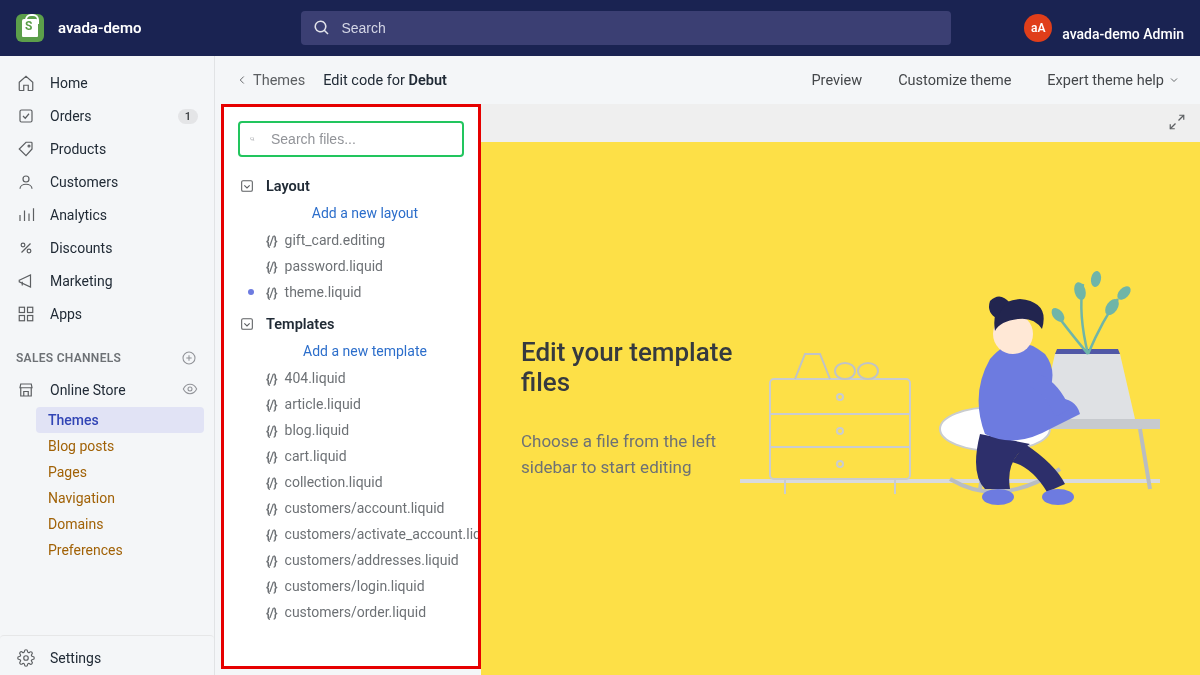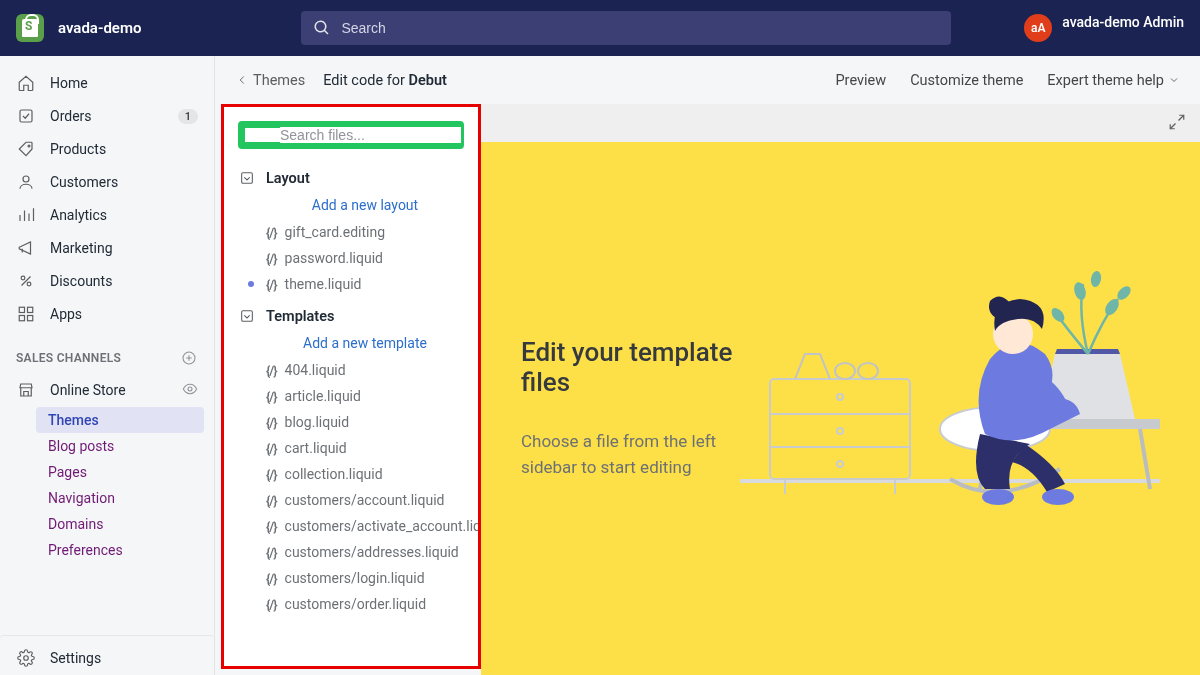--- a/index.html
+++ b/index.html
@@ -9,57 +9,57 @@
 .topbar { height: 56px; background: #1a2352; display: flex; align-items: center; padding: 0 16px; }
 .logo { width: 28px; height: 28px; background: #5c9f4a; border-radius: 6px; display: flex; align-items: center; justify-content: center; color: #fff; font-weight: 700; font-size: 16px; margin-right: 14px; position: relative; }
 .logo .bag { width: 16px; height: 18px; background: #fff; border-radius: 2px 2px 1px 1px; position: relative; }
 .logo .bag::before { content: ""; position: absolute; top: -5px; left: 3px; width: 10px; height: 8px; border: 2px solid #fff; border-bottom: none; border-radius: 6px 6px 0 0; }
 .logo .s { position: absolute; color: #5c9f4a; font-size: 12px; font-weight: 700; top: 5px; left: 9px; }
 .store-name { color: #fff; font-weight: 600; font-size: 15px; }
 .searchbar { flex: 1; max-width: 650px; margin-left: 160px; background: #3b3f73; border-radius: 4px; height: 34px; display: flex; align-items: center; padding: 4px 12px; }
 .searchbar svg { width: 18px; height: 18px; fill: #fff; opacity: .85; margin-right: 10px; }
 .searchbar input { background: transparent; border: none; outline: none; color: #fff; font-size: 14px; flex: 1; }
 .searchbar input::placeholder { color: #d4d6e6; }
-.userarea { margin-left: auto; display: flex; align-items: flex-start; gap: 10px; }
+.userarea { margin-left: auto; display: flex; align-items: flex-end; gap: 10px; }
 .avatar { width: 28px; height: 28px; border-radius: 50%; background: #e03e1a; color: #fff; display: flex; align-items: center; justify-content: center; font-size: 12px; font-weight: 600; }
 .username { color: #fff; font-weight: 500; font-size: 14px; }
 
 
 .layout { display: flex; height: calc(675px - 56px); }
 .nav { width: 215px; background: #f4f6f8; border-right: 1px solid #e1e3e5; display: flex; flex-direction: column; padding-top: 10px; justify-content: space-between; }
 .nav-item { display: flex; align-items: center; padding: 6px 16px; gap: 14px; cursor: pointer; color: #212b36; font-size: 14px; border-radius: 4px; margin: 1px 0; }
 .nav-item .nicon { width: 20px; height: 20px; display: flex; align-items: center; justify-content: center; color: #5c5f62; }
 .nav-item .badge { margin-left: auto; background: #e4e5e7; color: #44474a; font-size: 11px; font-weight: 600; border-radius: 10px; padding: 1px 7px; }
 .section-hdr { display: flex; align-items: center; padding: 18px 16px 6px; color: #6d7175; font-size: 12px; font-weight: 600; letter-spacing: .3px; }
 .section-hdr .plus { margin-left: auto; color: #919398; font-size: 18px; font-weight: 400; width: 18px; height: 18px; border-radius: 50%; display: flex; align-items: center; justify-content: center; }
-.nav-sub { padding: 5px 16px 5px 48px; font-size: 14px; color: #701a75; cursor: pointer; border-radius: 4px; }
+.nav-sub { padding: 5px 16px 5px 48px; font-size: 14px; color: #a16207; cursor: pointer; border-radius: 4px; }
 .nav-sub.active { background: #e1e3f5; color: #3245b5; font-weight: 500; margin: 0 10px 0 36px; padding-left: 12px; }
 .nav-spacer { flex: 1; }
 .nav-item.settings { border-top: 1px solid #e6e7e8; margin-top: 4px; padding-top: 12px; }
 .eye { margin-left: auto; color: #919398; }
 
 
 .content { flex: 1; display: flex; flex-direction: column; background: #f4f6f8; }
 .subhdr { height: 48px; background: #f4f6f8; display: flex; align-items: center; padding: 0 20px; font-size: 14.5px; color: #212b36; }
 .subhdr .back { display: flex; align-items: center; gap: 4px; color: #5c5f62; cursor: pointer; margin-right: 18px; }
 .subhdr .title-part .theme-name { font-weight: 600; }
-.subhdr .actions { margin-left: auto; display: flex; gap: 24px; color: #44474a; }
+.subhdr .actions { margin-left: auto; display: flex; gap: 36px; color: #44474a; }
 .subhdr .actions span { cursor: pointer; display: flex; align-items: center; gap: 4px; }
 
 
 .panes { flex: 1; display: flex; overflow: hidden; }
 .file-col { width: 260px; background: #fff; border: 3px solid #e60000; margin: 0 0 6px 6px; position: relative; display: flex; flex-direction: column; }
 .file-scroll { overflow-y: auto; overflow-x: hidden; flex: 1; padding: 0 0 8px 0; scrollbar-width: thin; }
 .file-scroll::-webkit-scrollbar { width: 12px; height: 12px; }
 .file-scroll::-webkit-scrollbar-thumb { background: #c9cccf; border-radius: 0; }
 .file-scroll::-webkit-scrollbar-track { background: #f1f1f1; }
 .file-bottom-scroll { height: 14px; overflow-x: scroll; overflow-y: hidden; }
 .file-bottom-scroll > div { width: 400px; height: 1px; }
 
-.file-search { margin: 14px 14px 10px; border: 7px solid #22c55e; border-radius: 4px; height: 28px; display: flex; align-items: center; padding: 0 10px; gap: 25px; }
+.file-search { margin: 14px 14px 10px; border: 2px solid #22c55e; border-radius: 4px; height: 36px; display: flex; align-items: center; padding: 0 10px; gap: 16px; }
 .file-search svg { width: 16px; height: 16px; fill: #919398; }
 .file-search input { flex: 1; border: none; outline: none; font-size: 14px; }
 .file-search input::placeholder { color: #919398; }
 
 .fsection { display: flex; align-items: center; gap: 10px; padding: 10px 14px 4px; font-weight: 600; font-size: 14.5px; color: #212b36; }
 .fsection .ficon { width: 18px; height: 18px; color: #5c5f62; display: flex; align-items: center; justify-content: center; }
 .add-link { color: #2c6ecb; padding: 6px 14px 6px 42px; cursor: pointer; font-size: 14px; text-align: center; }
 .frow { display: flex; align-items: center; gap: 8px; padding: 5px 0 5px 42px; color: #6d7175; font-size: 14px; cursor: pointer; white-space: nowrap; }
 .frow .braces { color: #6d7175; font-weight: 600; letter-spacing: -1px; font-size: 13px; }
 .frow .dot { width: 6px; height: 6px; border-radius: 50%; background: #6d7be0; margin-left: -18px; margin-right: 4px; }
@@ -144,35 +144,35 @@
               <line x1="10" y1="20" x2="10" y2="6"></line>
               <line x1="16" y1="20" x2="16" y2="10"></line>
               <line x1="22" y1="20" x2="22" y2="3"></line>
             </svg>
           </span>
           <span>Analytics</span>
         </div>
         <div class="nav-item">
           <span class="nicon">
             <svg class="ico" viewBox="0 0 24 24">
-              <path d="M3 11l15-7v16L3 13z"></path>
-              <path d="M7 13v5"></path>
-            </svg>
-          </span>
-          <span>Marketing</span>
-        </div>
-        <div class="nav-item">
-          <span class="nicon">
-            <svg class="ico" viewBox="0 0 24 24">
               <circle cx="8" cy="8" r="2.5"></circle>
               <circle cx="16" cy="16" r="2.5"></circle>
               <line x1="6" y1="18" x2="18" y2="6"></line>
             </svg>
           </span>
           <span>Discounts</span>
+        </div>
+        <div class="nav-item">
+          <span class="nicon">
+            <svg class="ico" viewBox="0 0 24 24">
+              <path d="M3 11l15-7v16L3 13z"></path>
+              <path d="M7 13v5"></path>
+            </svg>
+          </span>
+          <span>Marketing</span>
         </div>
         <div class="nav-item">
           <span class="nicon">
             <svg class="ico" viewBox="0 0 24 24">
               <rect x="3" y="3" width="7" height="7"></rect>
               <rect x="14" y="3" width="7" height="7"></rect>
               <rect x="3" y="14" width="7" height="7"></rect>
               <rect x="14" y="14" width="7" height="7"></rect>
             </svg>
           </span>

